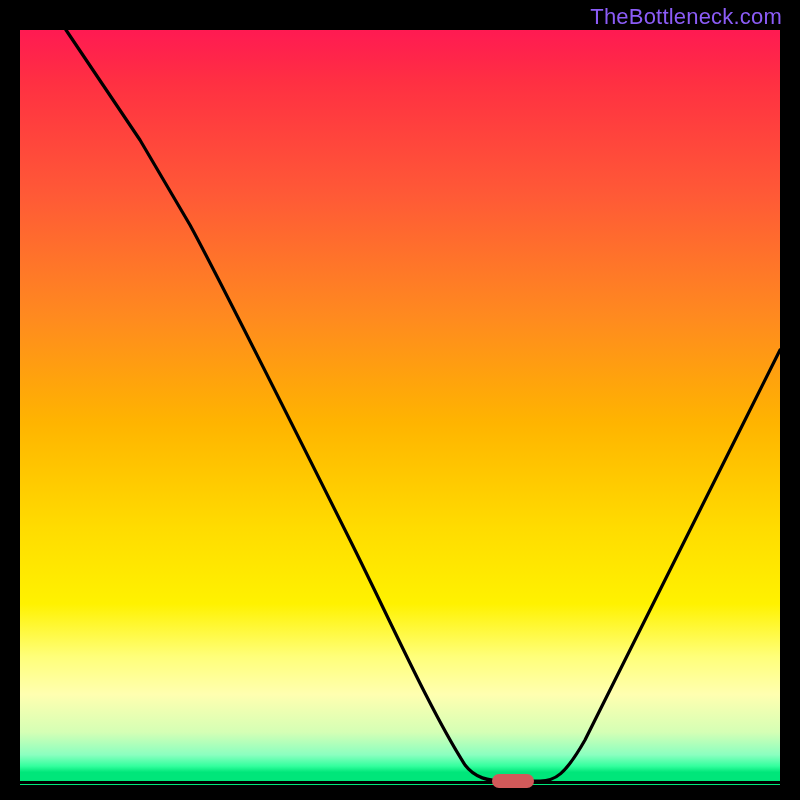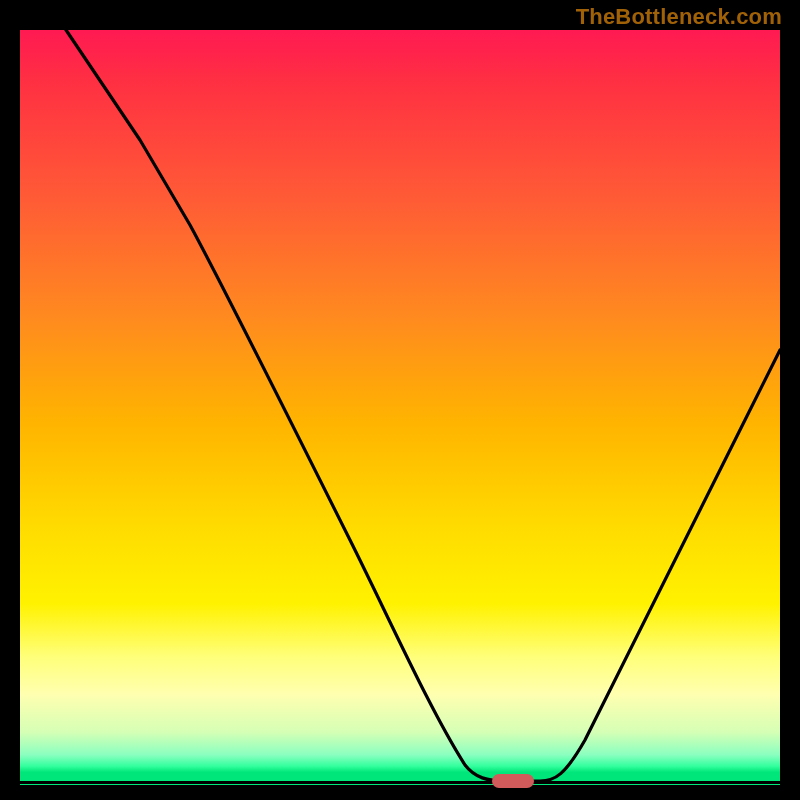--- a/index.html
+++ b/index.html
@@ -13,23 +13,23 @@
   }
   .chart-wrap {
     position: relative;
     width: 800px;
     height: 800px;
   }
   .watermark {
     position: absolute;
     top: 4px;
     right: 18px;
-    color: #a16207;
+    color: #8b5cf6;
     font-size: 22px;
-    font-weight: 700;
+    font-weight: 400;
     letter-spacing: 0.2px;
     z-index: 5;
     text-align: center;
   }
   
   .plot {
     position: absolute;
     left: 20px;
     top: 30px;
     width: 760px;

